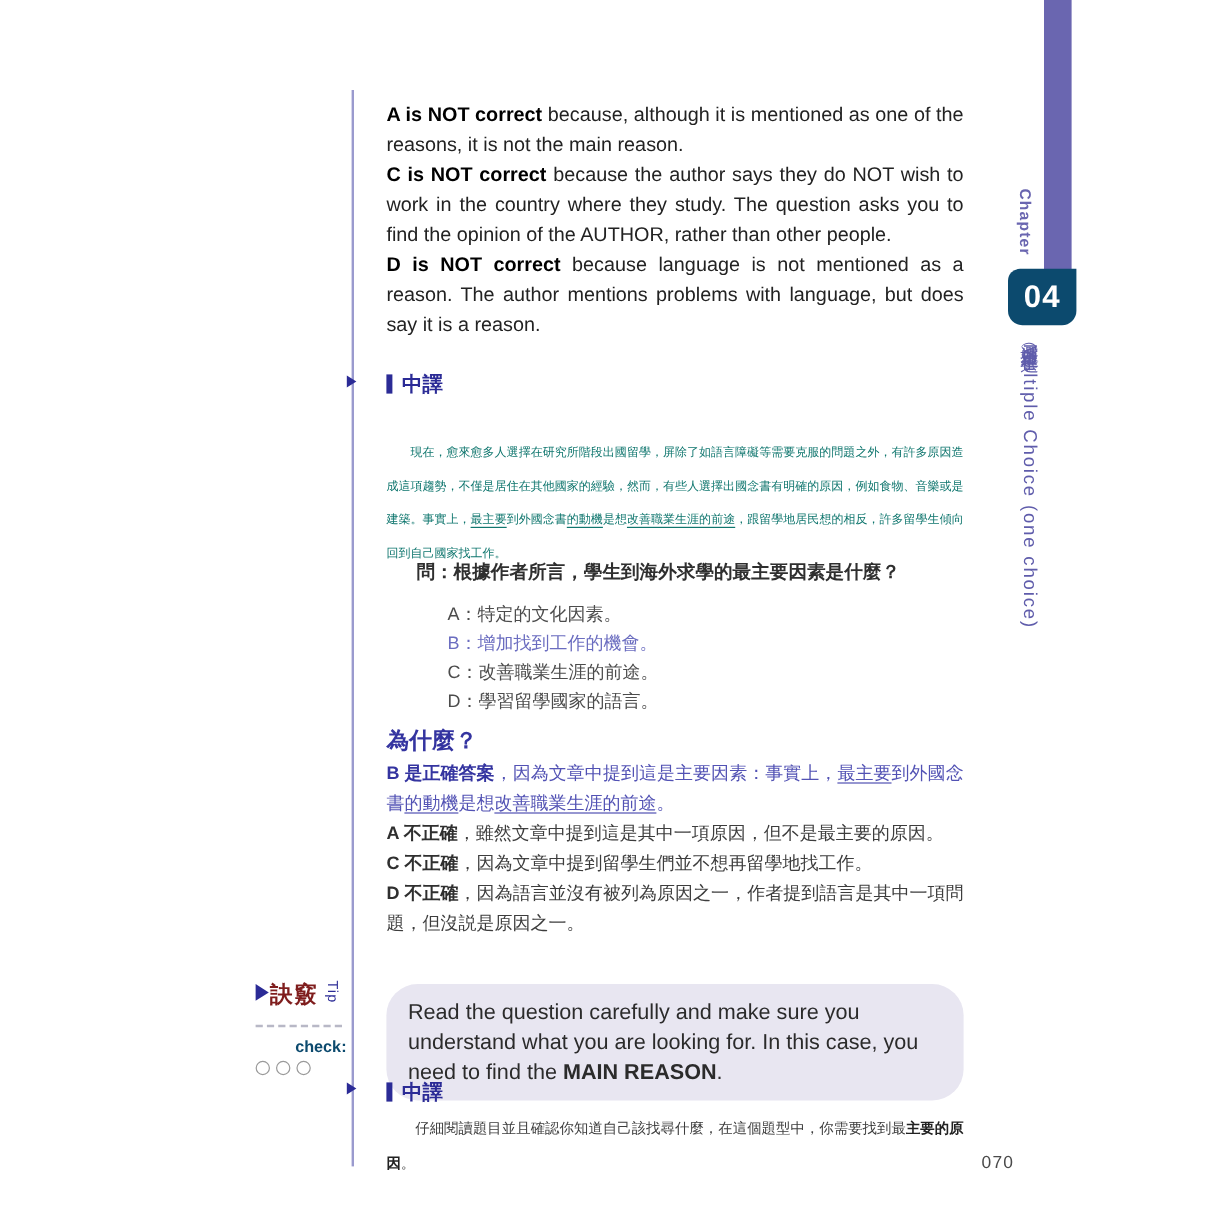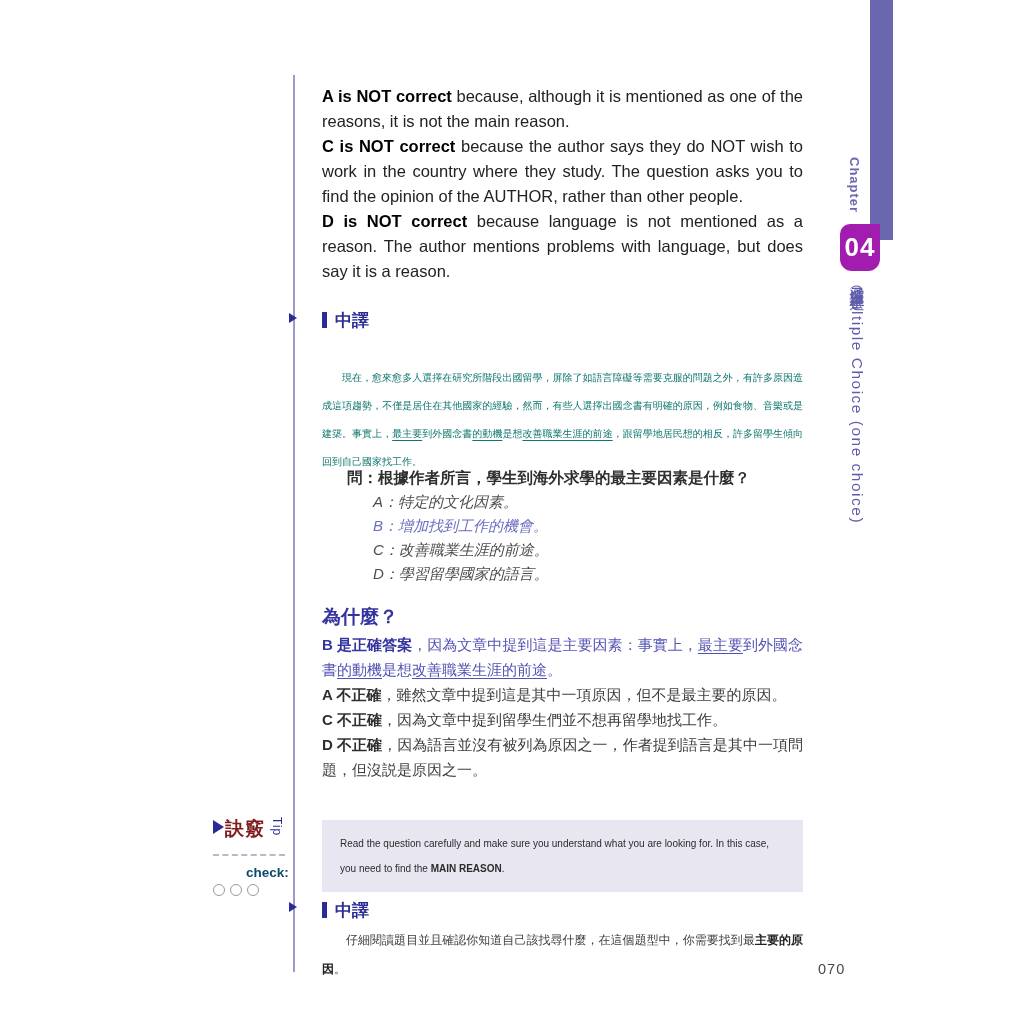--- a/index.html
+++ b/index.html
@@ -17,32 +17,32 @@
   .section-heading { font-size:17px; font-weight:bold; color:#2b2b96; }
   .heading-bar { display:inline-block; width:5px; height:16px; background:#2b2b96; margin-right:8px; vertical-align:-2px; }
 
   #trans1-heading { top:309px; }
   #trans1-para { top:340px; font-size:10px; line-height:28px; color:#0f766e; text-align:justify; text-indent:2em;margin-top:24px; }
 
   #question-block { top:466px; left:347px; width:456px; color:#3a3a3a; }
   #question-stem { font-size:15.5px; font-weight:bold; line-height:24px; color:#2f2f2f; }
   .option-row { font-size:15px; line-height:24px; color:#4c4c4c; margin-left:26px; }
   .option-row.highlight { color:#6b6dc0; }
-  #options { margin-top:0;font-style:italic; }
+  #options { margin-top:11px; }
 
   #why-heading { top:604px; font-size:19px; font-weight:bold; color:#3434a0; }
   #why-answers { top:632px; font-size:15px; line-height:25px; color:#3d3d3d; text-align:justify; }
   #why-answers .answer { }
   #why-answers .correct { color:#5252b4; }
   .seg-b { font-weight:bold; }
   #why-answers .answer .seg-b { color:#2f2f2f; }
   #why-answers .correct .seg-b { color:#3434a0; }
   .seg-u { text-decoration:underline; text-underline-offset:3px; }
 
-  #tip-box { top:820px; background:#e8e6f1; padding:11px 18px; font-size:10px; line-height:25px; color:#2b2b2b; }
+  #tip-box { top:820px; background:#e8e6f1; padding:11px 18px; font-size:18px; line-height:25px; color:#2b2b2b;border-radius:26px; }
 
   #trans2-heading { top:899px; }
   #trans2-para { top:926px; font-size:12px; line-height:29px; color:#3d3d3d; text-align:justify; text-indent:2em; }
   #trans2-para .seg-b { color:#222; }
 
   #page-number { left:818px; top:961px; font-size:14.5px; color:#4a4a4a; letter-spacing:1px; }
 
   
   #left-line { left:293px; top:75px; width:2px; height:897px; background:#9a9ace; }
   .rail-marker { width:0; height:0; border-left:8px solid #2b2b96; border-top:5px solid transparent; border-bottom:5px solid transparent; }
@@ -56,21 +56,21 @@
   #tip-label { font-size:19px; font-weight:bold; color:#7f1d1d; margin-left:1px; letter-spacing:1px; }
   #tip-vertical { writing-mode:vertical-rl; font-size:12px; color:#2b2b96; margin-left:5px; margin-top:1px; letter-spacing:1px; }
   #tip-dashes { margin-top:12px; width:72px; border-top:2px dashed #b8b8c6; }
   #check-label { margin-top:9px; font-size:13.5px; font-weight:bold; color:#0c4a6e;margin-left:33px; }
   #check-circles { margin-top:4px; display:flex; gap:5px; }
   .check-circle { width:12px; height:12px; border:1.6px solid #9a9a9a; border-radius:50%; }
 
   
   #chapter-bar { left:870px; top:0; width:23px; height:240px; background:#6a66b0; }
   #chapter-label { left:847px; top:157px; writing-mode:vertical-rl; text-orientation:mixed; font-size:13px; font-weight:bold; color:#6a66b0; letter-spacing:1px; }
-  #chapter-badge { left:840px; top:224px; width:40px; height:47px; background:#a21caf; border-radius:10px 0 12px 12px; display:flex; align-items:center; justify-content:center; color:#ffffff; font-size:26px; font-weight:bold; letter-spacing:1px; }
+  #chapter-badge { left:840px; top:224px; width:57px; height:47px; background:#0c4a6e; border-radius:10px 0 12px 12px; display:flex; align-items:center; justify-content:center; color:#ffffff; font-size:26px; font-weight:bold; letter-spacing:1px; }
   #chapter-title { left:846px; top:276px; writing-mode:vertical-rl; text-orientation:mixed; font-size:15.5px; color:#5f5cab; letter-spacing:1.5px; height:330px; }
 </style>
 </head>
 <body>
 
 <div id="page">
 
   <div id="left-line" class="abs"></div>
   <div id="rail-marker-1" class="abs rail-marker"></div>
   <div id="rail-marker-2" class="abs rail-marker"></div>

